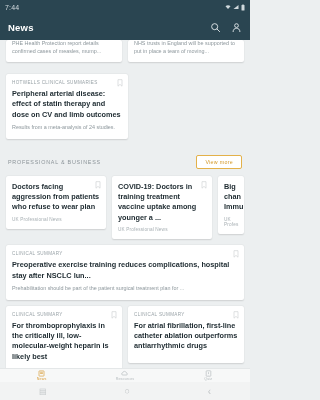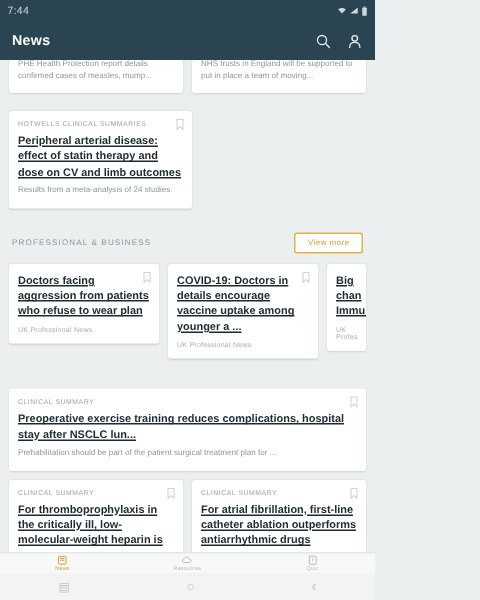--- a/index.html
+++ b/index.html
@@ -92,21 +92,20 @@
     white-space: nowrap;
     overflow: hidden;
     padding-right: 10px;
   }
   .headline {
     font-size: 7.3px;
     line-height: 1.42;
     color: #1d2a30;
     font-weight: bold;
     margin-bottom: 4px;
-    text-decoration: underline;
   }
   .summary {
     font-size: 5.4px;
     line-height: 1.42;
     color: #8d979c;
   }
   .source {
     font-size: 4.7px;
     color: #a7afb3;
     letter-spacing: .15px;
@@ -255,30 +254,30 @@
         <svg class="bookmark" viewBox="0 0 10 14" fill="none" stroke="#6b7478" stroke-width="1.2">
             <path d="M1.5 1.2 L8.5 1.2 L8.5 12.6 L5 9.4 L1.5 12.6 Z"></path>
           </svg>
         <div class="headline">Doctors facing aggression from patients who refuse to wear plan</div>
         <div class="source">UK Professional News</div>
       </div>
       <div class="card">
         <svg class="bookmark" viewBox="0 0 10 14" fill="none" stroke="#6b7478" stroke-width="1.2">
             <path d="M1.5 1.2 L8.5 1.2 L8.5 12.6 L5 9.4 L1.5 12.6 Z"></path>
           </svg>
-        <div class="headline">COVID-19: Doctors in details encourage vaccine uptake among younger a ...</div>
+        <div class="headline">COVID-19: Doctors in training treatment vaccine uptake among younger a ...</div>
         <div class="source">UK Professional News</div>
       </div>
       <div class="card third">
         <div class="headline">Big chan Immunisa</div>
         <div class="source">UK Profes</div>
       </div>
     </div>
 
-    <div class="row pad" style="margin-top:20px;align-items:center;">
+    <div class="row pad" style="margin-top:6px;align-items:center;">
       <div class="card">
         <svg class="bookmark" viewBox="0 0 10 14" fill="none" stroke="#6b7478" stroke-width="1.2">
             <path d="M1.5 1.2 L8.5 1.2 L8.5 12.6 L5 9.4 L1.5 12.6 Z"></path>
           </svg>
         <div class="kicker">Clinical Summary</div>
         <div class="headline">Preoperative exercise training reduces complications, hospital stay after NSCLC lun...</div>
         <div class="summary">Prehabilitation should be part of the patient surgical treatment plan for ...</div>
       </div>
     </div>
 

